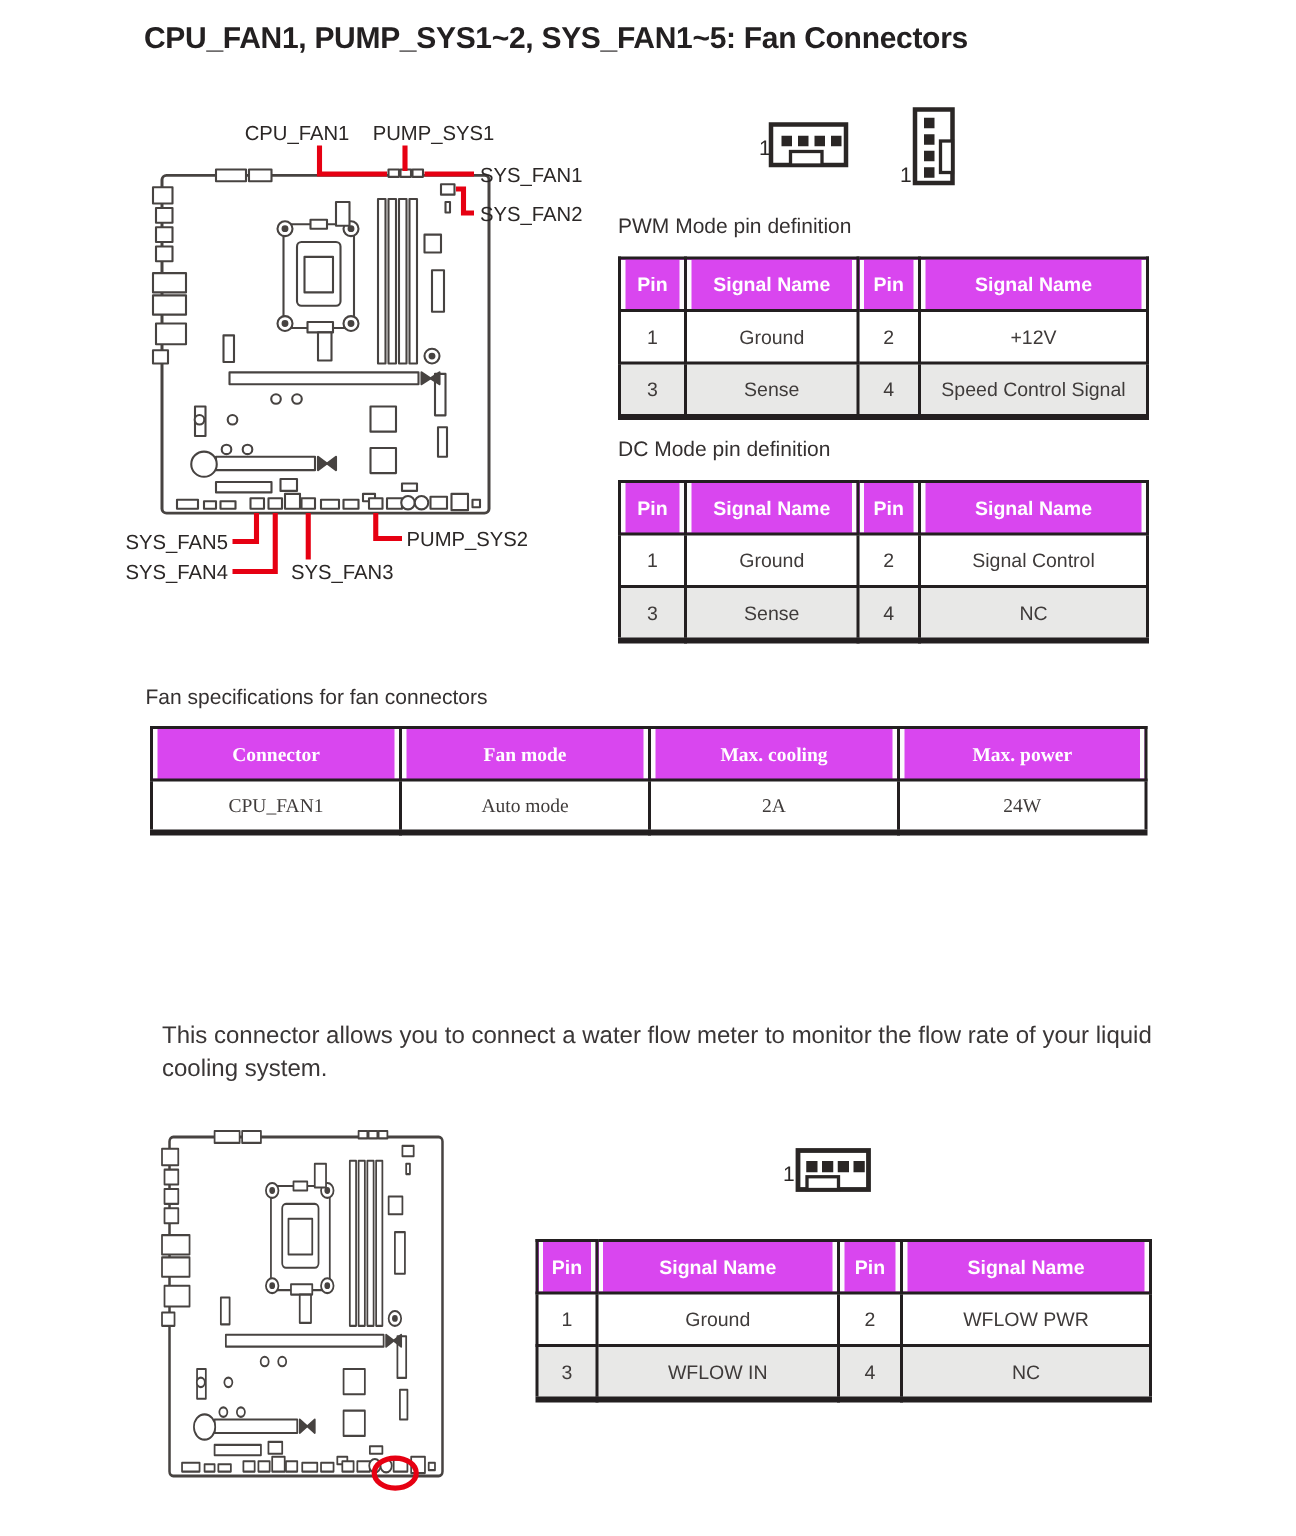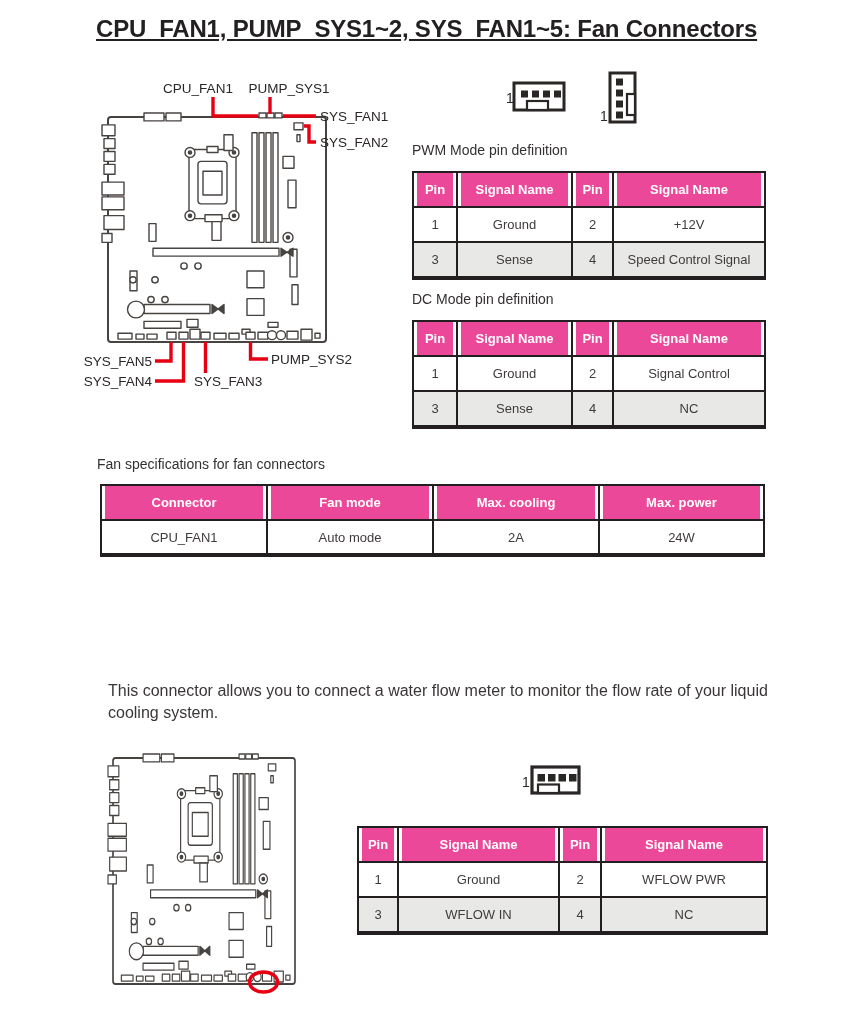--- a/index.html
+++ b/index.html
@@ -1,24 +1,24 @@
 <!DOCTYPE html>
 <html><head>
 <meta charset="utf-8">
 <style>
   html,body{margin:0;padding:0;background:#fff;}
   .page{position:relative;width:864px;height:1024px;background:#ffffff;overflow:hidden;
         font-family:"Liberation Sans",sans-serif;color:#2b2726;}
   .abs{position:absolute;}
-  .h1{font-size:24px;font-weight:bold;letter-spacing:-0.2px;color:#232021;white-space:nowrap;text-decoration:underline;}
+  .h1{font-size:20px;font-weight:bold;letter-spacing:-0.2px;color:#232021;white-space:nowrap;}
   .sub{font-size:14px;color:#343030;white-space:nowrap;}
   .desc{font-size:16px;line-height:21.5px;color:#3a3636;width:670px;}
   table.tbl{position:absolute;border-collapse:collapse;table-layout:fixed;background:#fff;
             border:2px solid #231f20;border-bottom-width:4px;}
-  table.tbl th{background:#ec4899;color:#ffffff;font-weight:bold;font-size:13px;text-align:center;
+  table.tbl th{background:#d946ef;color:#ffffff;font-weight:bold;font-size:13px;text-align:center;
             vertical-align:middle;border:2px solid #231f20;padding:0;
             box-shadow:inset 3px 0 0 #fcfcfc, inset -3px 0 0 #fcfcfc;}
   table.tbl td{font-size:13px;color:#3f3b3a;text-align:center;vertical-align:middle;
             border:2px solid #231f20;padding:0;background:#fff;}
   table.tbl tr.alt td{background:#e8e8e7;}
   .pin-t th{height:33px;} .pin-t td{height:33px;}
   .spec-t th{height:33px;} .spec-t td{height:32px;}
   .wf-t th{height:33px;} .wf-t td{height:33px;}
   svg{overflow:visible;}
   svg text{font-family:"Liberation Sans",sans-serif;}
@@ -231,21 +231,21 @@
       <tr class="alt">
         <td>3</td>
         <td>Sense</td>
         <td>4</td>
         <td>NC</td>
       </tr>
     </tbody>
   </table>
 
   <div class="abs sub" style="left:97px;top:440px;margin-top:16px;">Fan specifications for fan connectors</div>
-  <table class="tbl spec-t" style="left:100px;top:484px;width:663px;">
+  <table class="tbl spec-t" style="left:100px;top:484px;width:663px;font-family:Liberation Serif, serif;">
     <colgroup>
         <col style="width:166px">
         <col style="width:166px">
         <col style="width:166px">
         <col style="width:165px">
       </colgroup>
     <thead>
         <tr>
       <th>Connector</th>
       <th>Fan mode</th>

